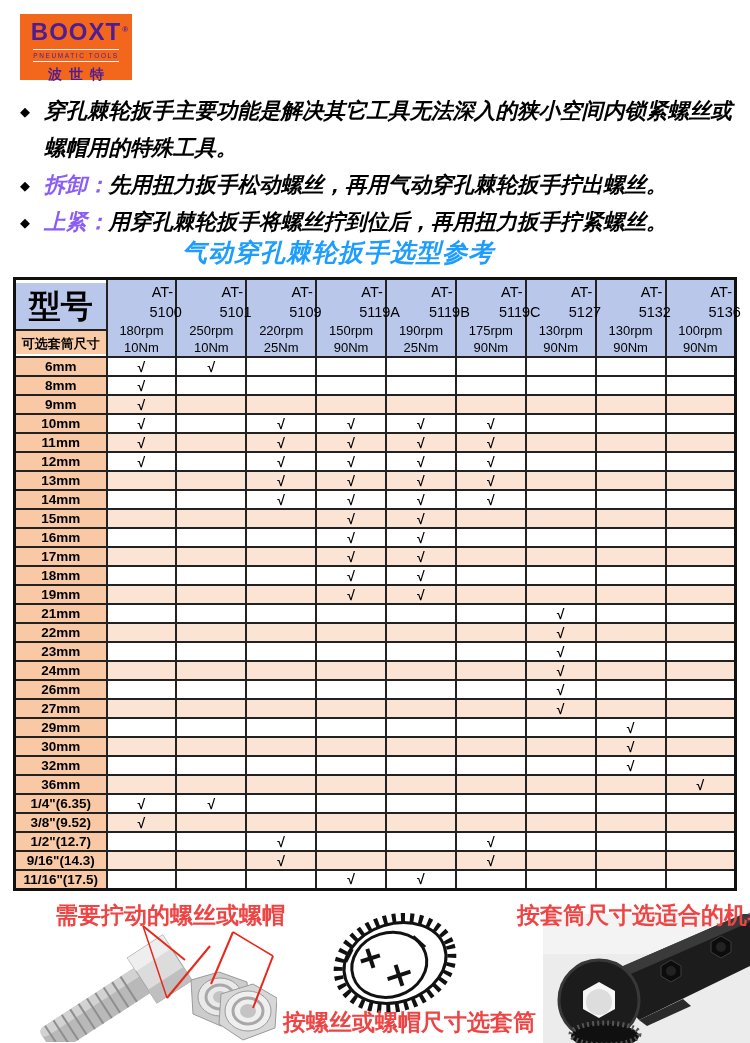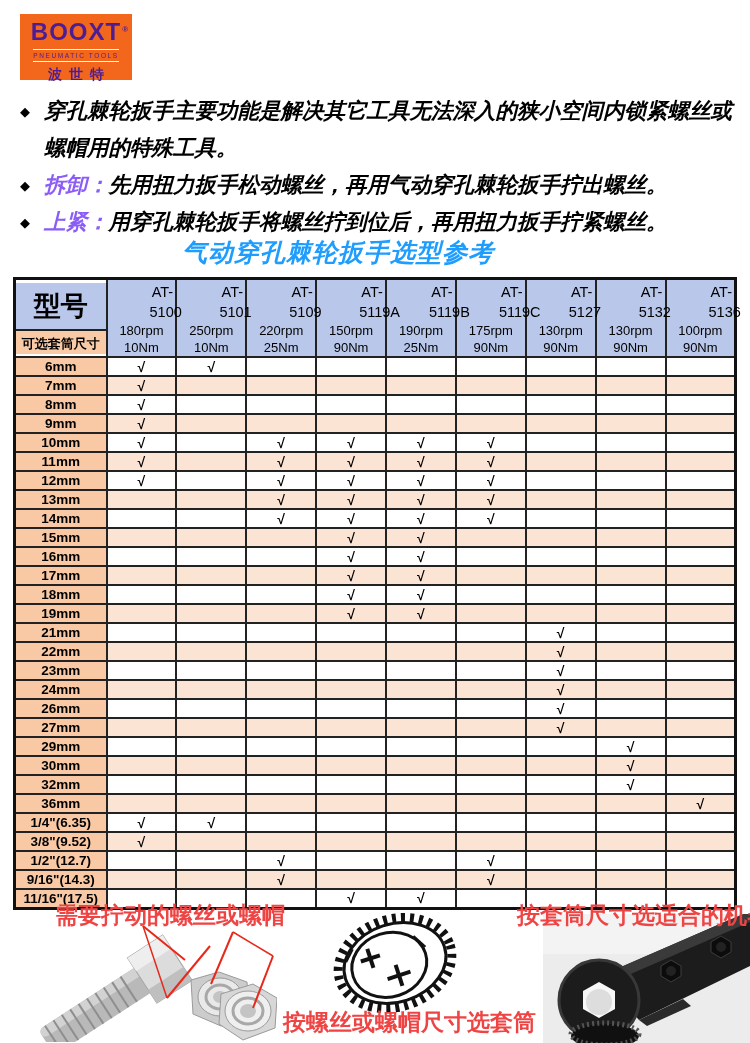--- a/index.html
+++ b/index.html
@@ -24,21 +24,21 @@
 
   
   .sel-title { position:absolute; left:0; top:236px; width:676px; text-align:center;
                color:#1e9dff; font-size:25px; font-weight:bold; font-style:italic; letter-spacing:1px; }
 
   
   table.sel { position:absolute; left:13px; top:277px; width:724px; border-collapse:collapse;
               table-layout:fixed; border:3px solid #111; }
   table.sel th, table.sel td { border:2px solid #222; padding:0; text-align:center; vertical-align:middle; }
   th.corner { width:92px; padding:0; }
-  .corner-top { background:#b9c7ea; height:46px; line-height:46px; font-size:27px; font-weight:bold; }
+  .corner-top { background:#b9c7ea; height:46px; line-height:46px; font-size:32px; font-weight:bold; }
   .corner-bottom { background:#f8cba6; height:25px; line-height:25px; font-size:13px; font-weight:bold; border-top:2px solid #222; }
   th.model-th { background:#b9c7ea; height:71px; font-weight:normal; }
   th.model-th .m { font-size:14.5px; font-weight:normal; line-height:20px; padding-top:2px;padding-left:42px;}
   th.model-th .r { font-size:13px; line-height:17px;text-align:center; }
   td.size-td { background:#f8c9a4; height:19px; font-size:13.5px; font-weight:bold; }
   td.check-td { background:#ffffff; font-size:14px; font-weight:bold; }
   tr.stripe td.check-td { background:#fce4d4; }
 
   
   .cap { position:absolute; color:#ef4444; font-size:23px; font-weight:bold; white-space:nowrap; z-index:5;}
@@ -130,32 +130,20 @@
             <div class="r">100rpm</div>
             <div class="r">90Nm</div>
           </th>
         </tr>
     </thead>
     <tbody id="table-body">
         <tr>
           <td class="size-td">6mm</td>
           <td class="check-td">√</td>
           <td class="check-td">√</td>
-          <td class="check-td"></td>
-          <td class="check-td"></td>
-          <td class="check-td"></td>
-          <td class="check-td"></td>
-          <td class="check-td"></td>
-          <td class="check-td"></td>
-          <td class="check-td"></td>
-        </tr>
-        <tr class="stripe">
-          <td class="size-td">7mm</td>
-          <td class="check-td">√</td>
-          <td class="check-td"></td>
           <td class="check-td"></td>
           <td class="check-td"></td>
           <td class="check-td"></td>
           <td class="check-td"></td>
           <td class="check-td"></td>
           <td class="check-td"></td>
           <td class="check-td"></td>
         </tr>
         <tr>
           <td class="size-td">8mm</td>

